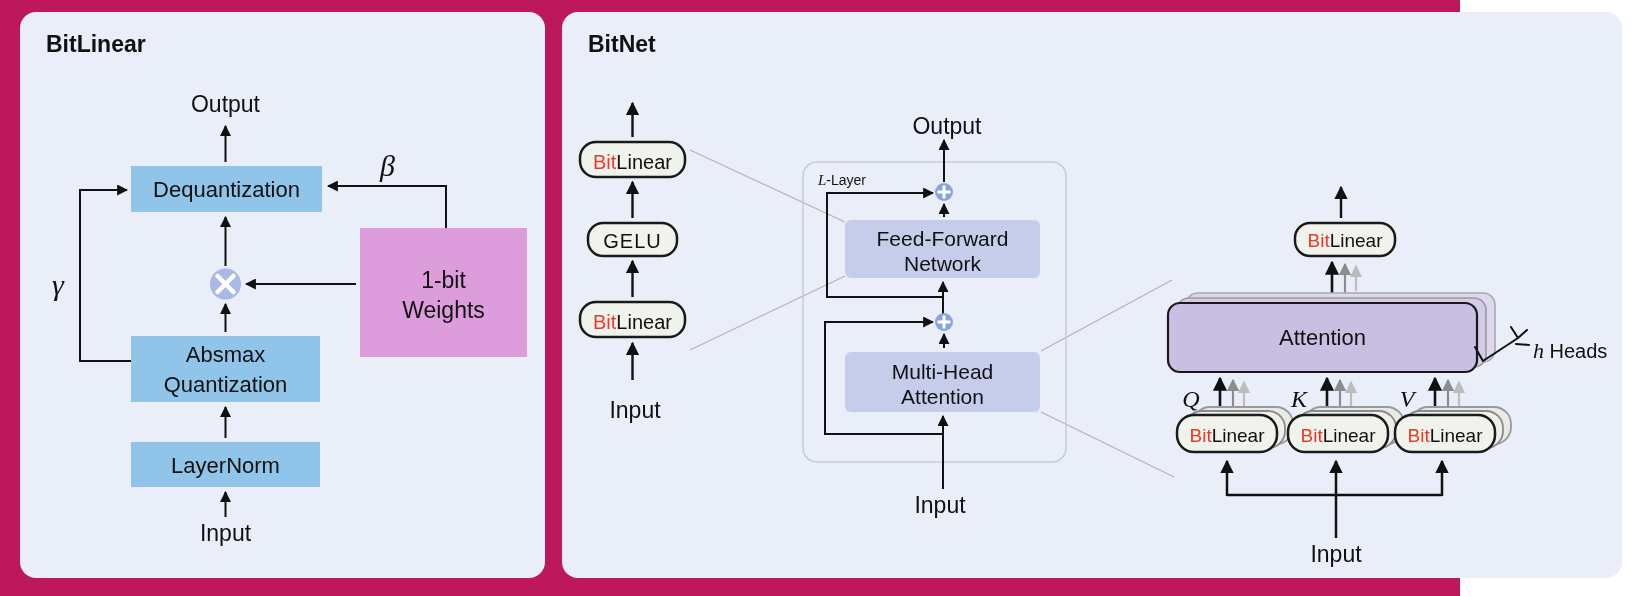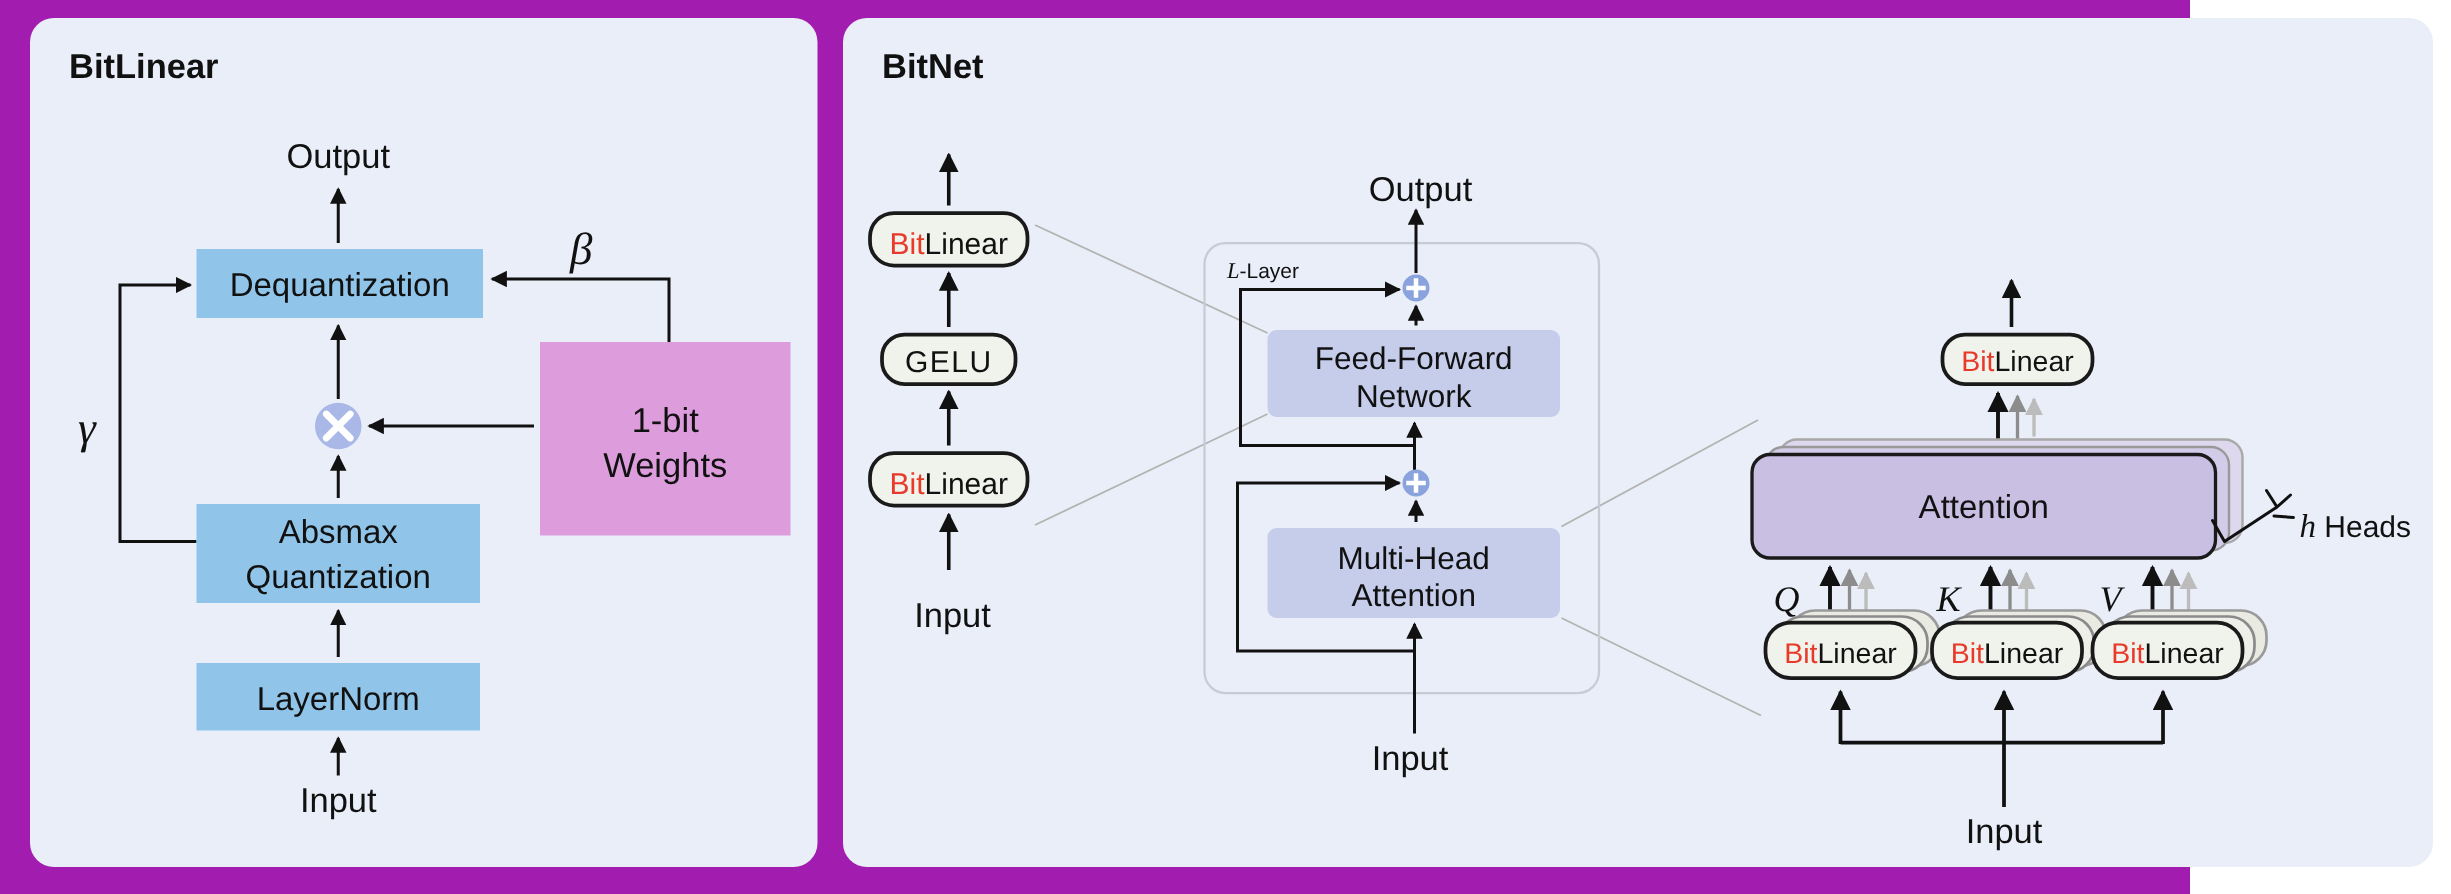--- a/index.html
+++ b/index.html
@@ -1,20 +1,20 @@
 <!DOCTYPE html>
 <html><head>
 <meta charset="utf-8">
 <style>
   html, body { margin: 0; padding: 0; background: #ffffff; }
   .canvas {
     position: relative;
     width: 1460px;
     height: 596px;
-    background: #a21caf;
+    background: #be185d;
     font-family: "Liberation Sans", sans-serif;
   }
   svg text {
     font-family: "Liberation Sans", sans-serif;
     fill: #111111;
   }
   .panel-title { font-size: 23px; font-weight: 700; }
   .box-label   { font-size: 22px; }
   .box-label-sm{ font-size: 21px; }
   .io-label    { font-size: 23px; }

